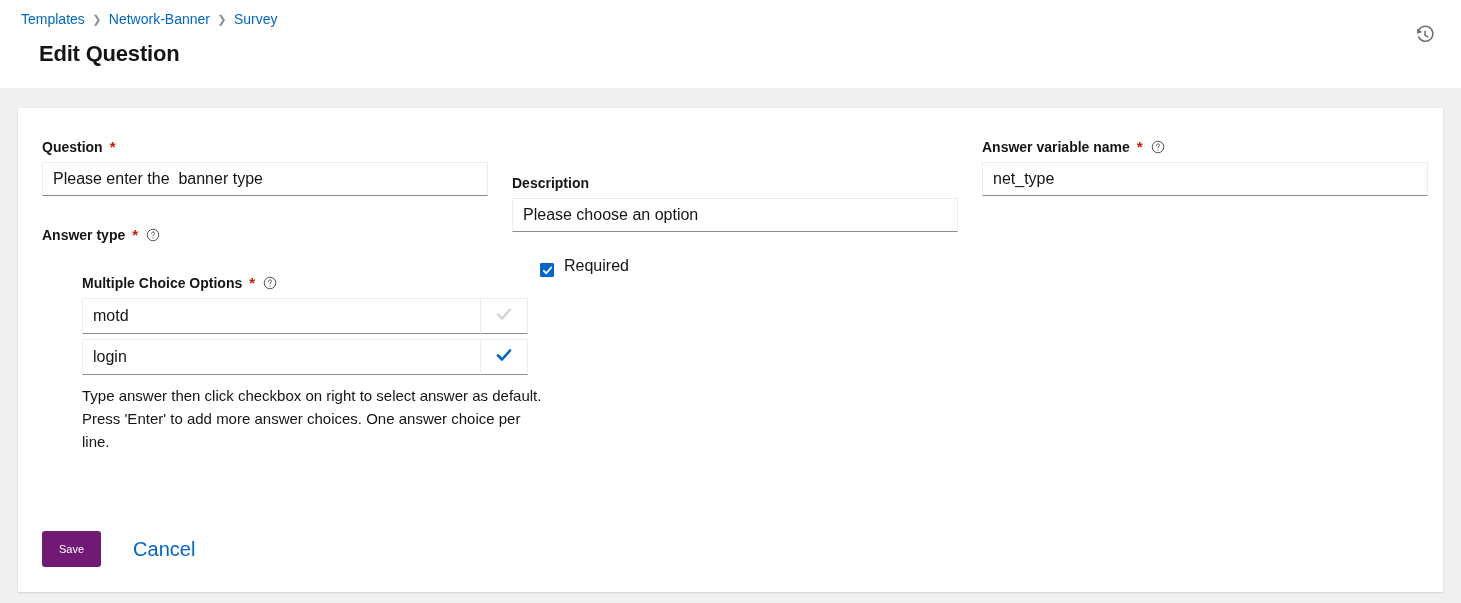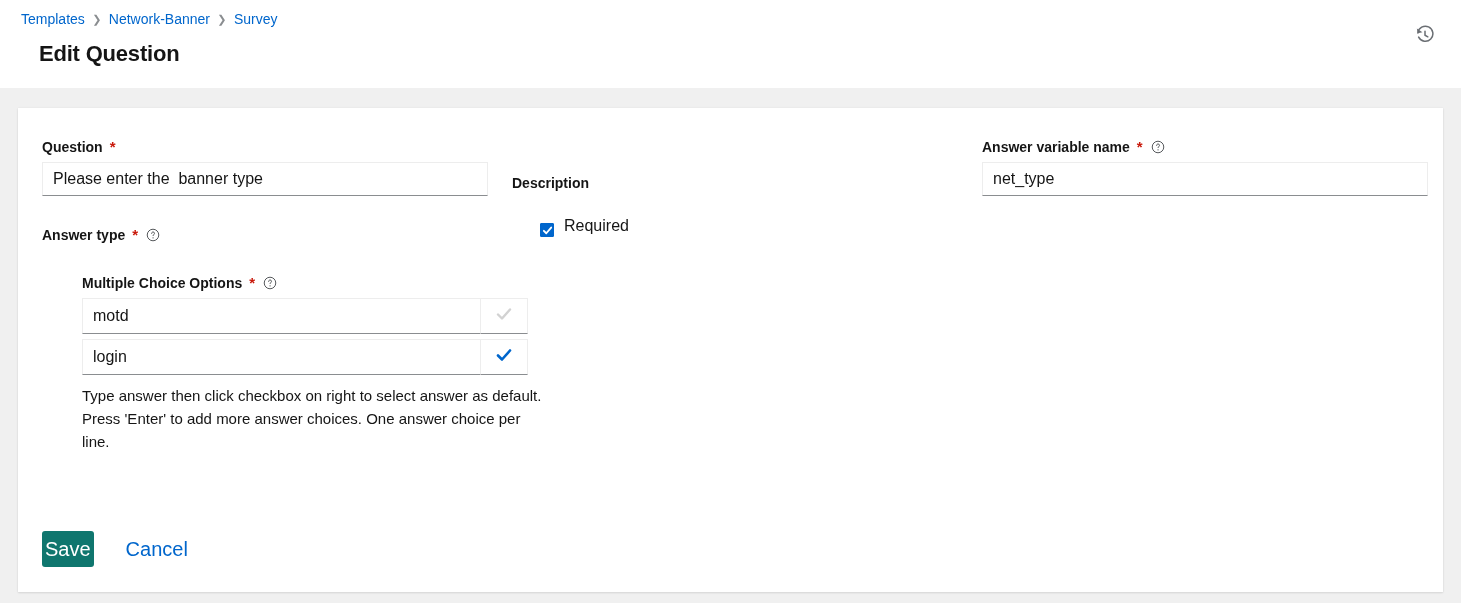--- a/index.html
+++ b/index.html
@@ -236,27 +236,27 @@
   
   .actions {
     position: absolute;
     left: 0;
     top: 423px;
     display: flex;
     align-items: center;
   }
   .btn-primary {
     height: 36px;
-    padding: 0 3px;
-    background: #0f766e;
+    padding: 0 17px;
+    background: #701a75;
     color: #ffffff;
     border: 0;
     border-radius: 3px;
     font-family: "Liberation Sans", sans-serif;
-    font-size: 20px;
+    font-size: 11px;
     line-height: 36px;
     cursor: pointer;
   }
   .btn-link {
     height: 36px;
     margin-left: 24px;
     padding: 0 8px;
     background: transparent;
     border: 0;
     color: #06c;
@@ -362,20 +362,21 @@
       </div>
 
     </div>
 
     <div class="col col-2">
 
       <div class="form-group">
         <div class="form-label">
           <span>Description</span>
         </div>
+        <input class="form-control" type="text" value="Please choose an option" style="">
       </div>
 
       <div class="checkbox-row">
         <span class="cb-box">
           <svg width="11" height="11" viewBox="0 0 12 12" fill="none" stroke="#ffffff" stroke-width="2" stroke-linecap="round" stroke-linejoin="round">
             <polyline points="2,6.3 4.7,9 10,2.8"></polyline>
           </svg>
         </span>
         <span class="cb-label">Required</span>
       </div>

